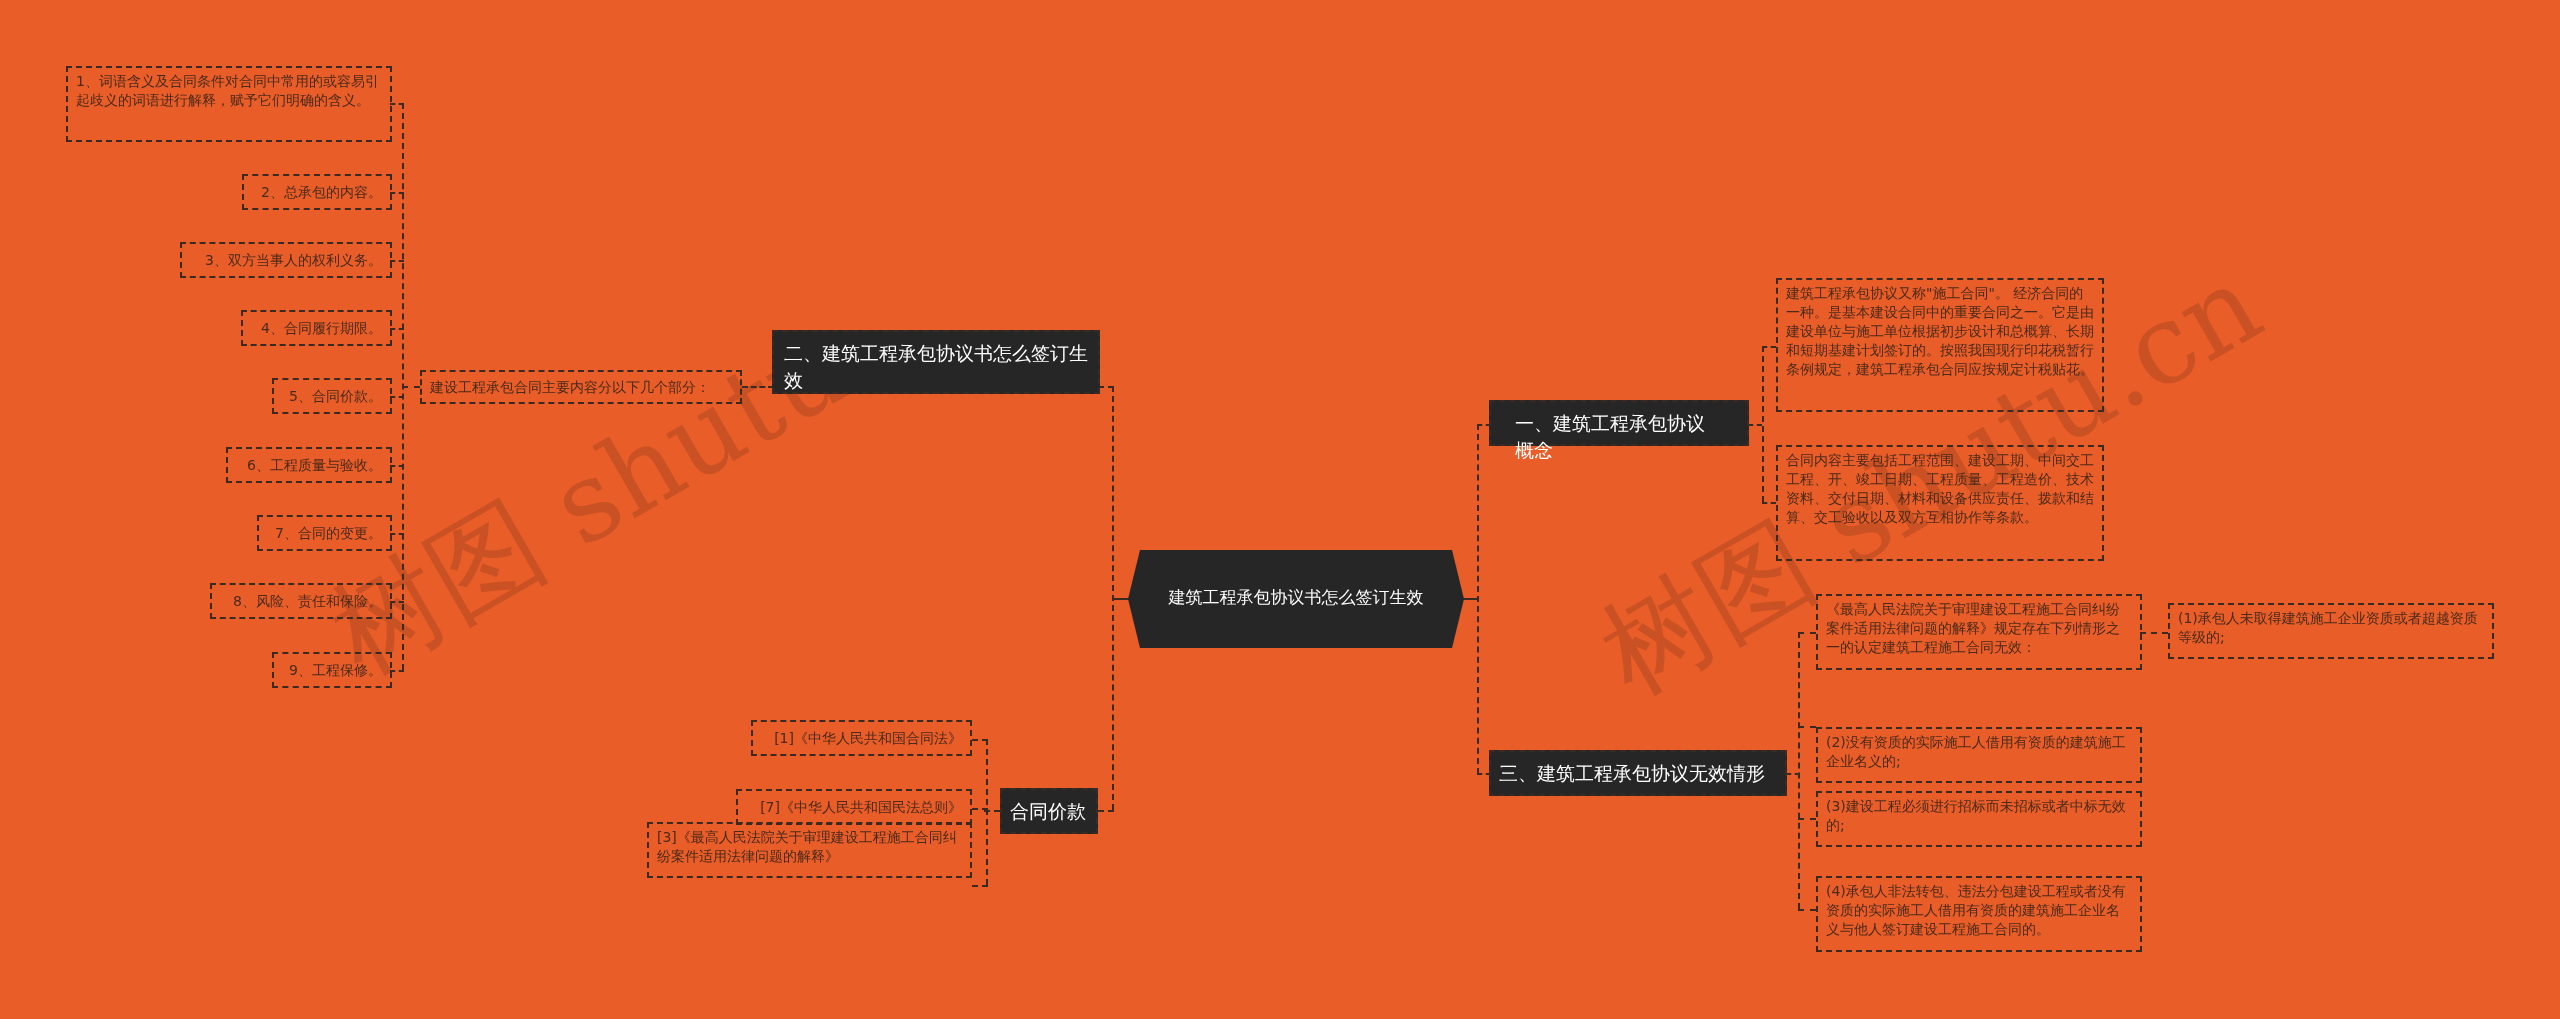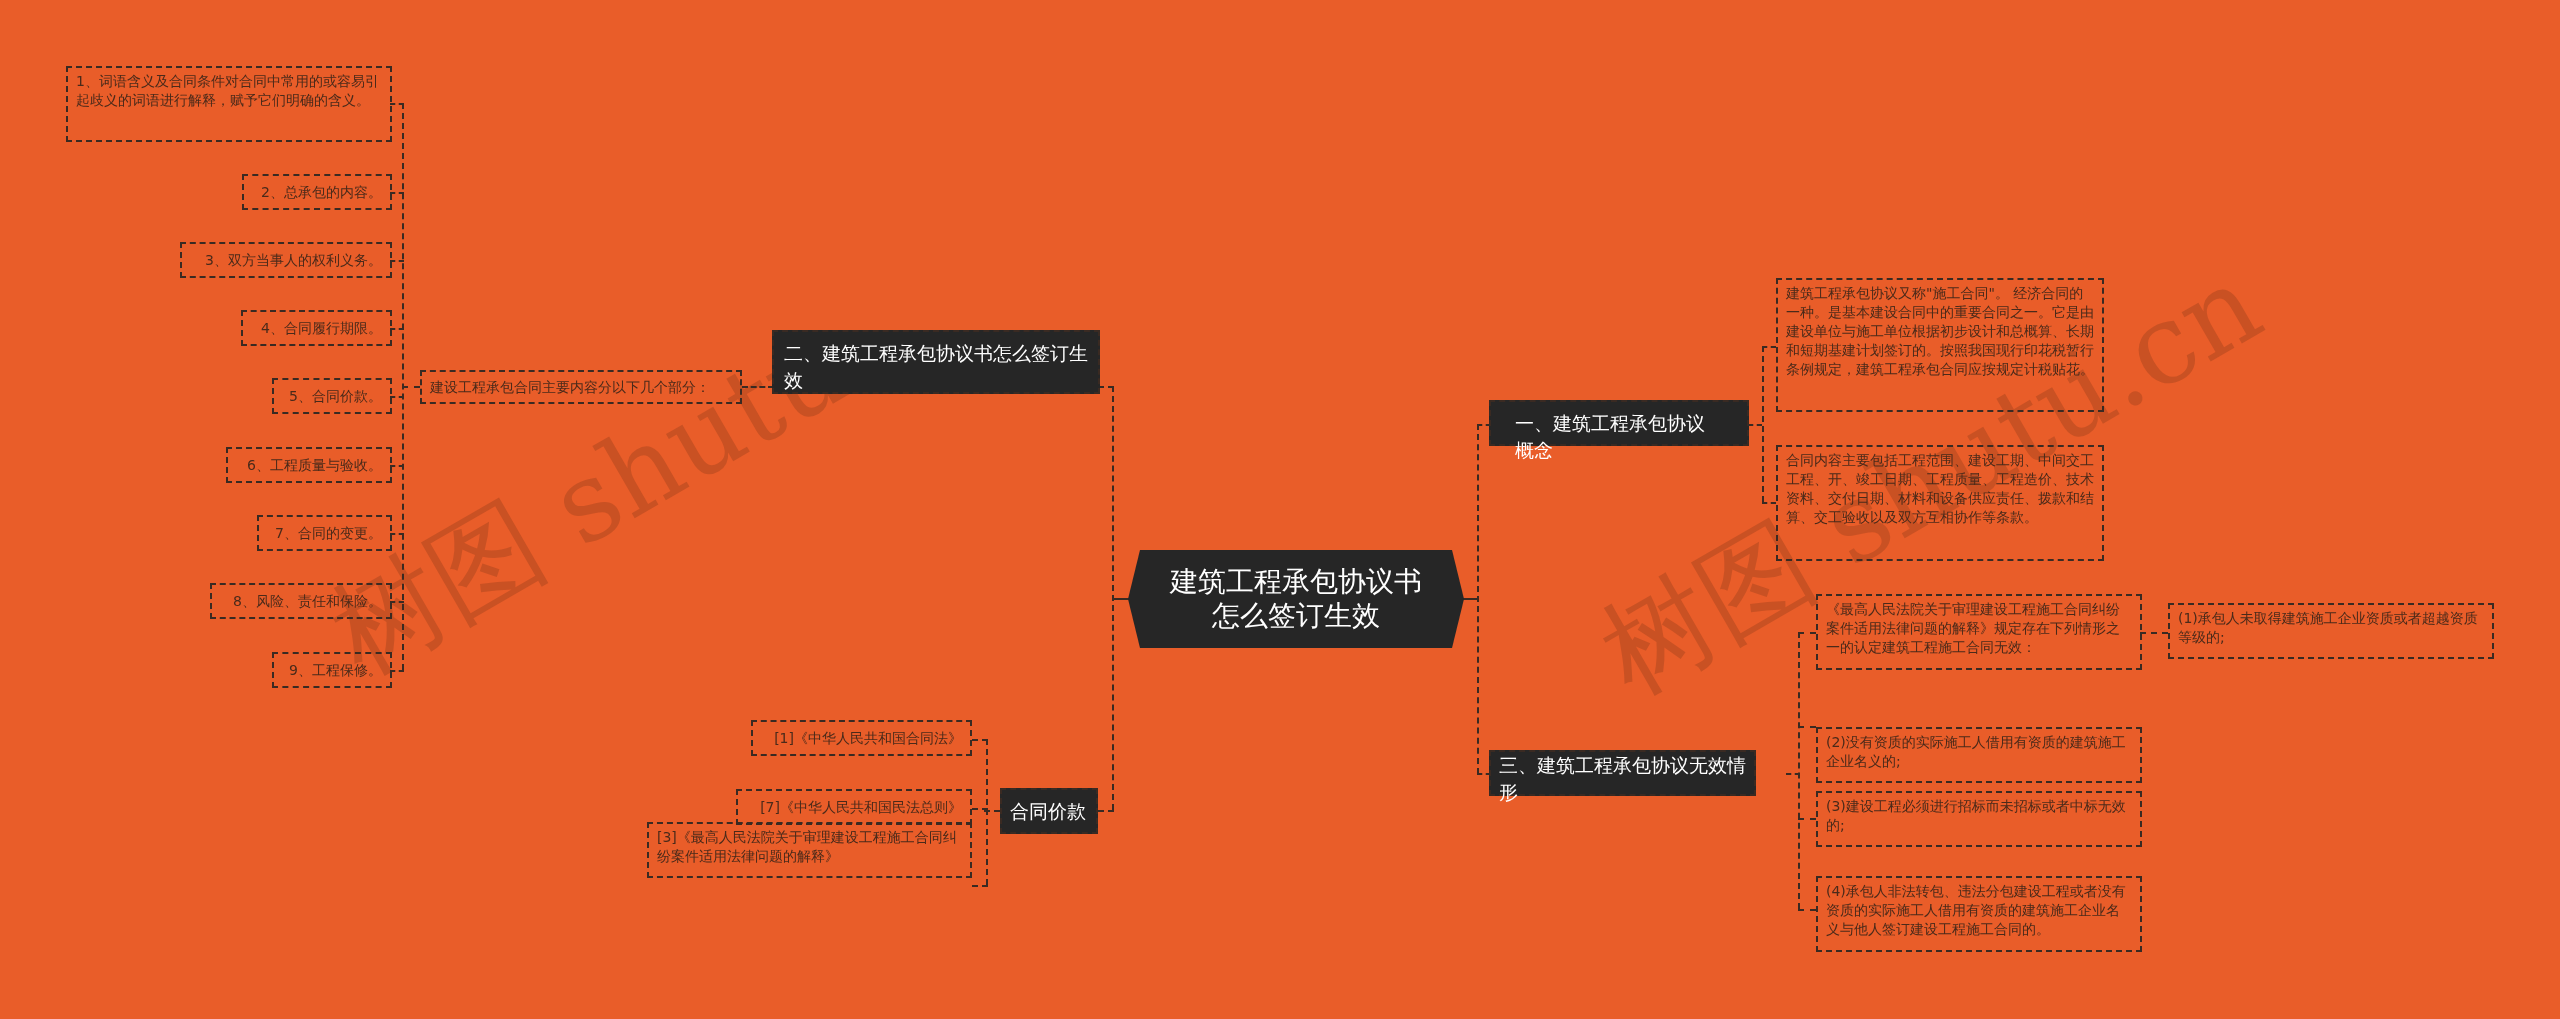--- a/index.html
+++ b/index.html
@@ -35,26 +35,27 @@
     .branch {
       background: #262626;
       color: #ffffff;
       font-size: 19px;
       line-height: 27px;
       padding: 8px 10px;
       border: 2px dashed #3a2a22;
     }
     .root {
       color: #ffffff;
-      font-size: 28px;
+      font-size: 17px;
       line-height: 34px;
       text-align: center;
       display: flex;
       align-items: center;
       justify-content: center;
+      font-family: Liberation Mono, monospace;
     }
     .root-shape {
       position: absolute;
       left: 0; top: 0; width: 100%; height: 100%;
     }
     .root-text {
       position: relative;
       padding: 0 40px;
     }
     .vline {
@@ -194,21 +195,21 @@
     <span>一、建筑工程承包协议概念</span>
   </div>
 
   <div class="node leaf" style="left:1776px; top:278px; width:328px; height:134px;">
     <span>建筑工程承包协议又称"施工合同"。 经济合同的一种。是基本建设合同中的重要合同之一。它是由建设单位与施工单位根据初步设计和总概算、长期和短期基建计划签订的。按照我国现行印花税暂行条例规定，建筑工程承包合同应按规定计税贴花。</span>
   </div>
   <div class="node leaf" style="left:1776px; top:445px; width:328px; height:116px;">
     <span>合同内容主要包括工程范围、建设工期、中间交工工程、开、竣工日期、工程质量、工程造价、技术资料、交付日期、材料和设备供应责任、拨款和结算、交工验收以及双方互相协作等条款。</span>
   </div>
 
-  <div class="node branch" style="left:1489px; top:750px; width:267px; height:46px; padding:0 8px;">
+  <div class="node branch" style="left:1489px; top:750px; width:298px; height:46px; padding:8px 8px;">
     <span>三、建筑工程承包协议无效情形</span>
   </div>
 
   <div class="node leaf" style="left:1816px; top:594px; width:326px; height:76px;">
     <span>《最高人民法院关于审理建设工程施工合同纠纷案件适用法律问题的解释》规定存在下列情形之一的认定建筑工程施工合同无效：</span>
   </div>
   <div class="node leaf" style="left:2168px; top:603px; width:326px; height:56px;">
     <span>(1)承包人未取得建筑施工企业资质或者超越资质等级的;</span>
   </div>
   <div class="node leaf" style="left:1816px; top:727px; width:326px; height:56px;">

